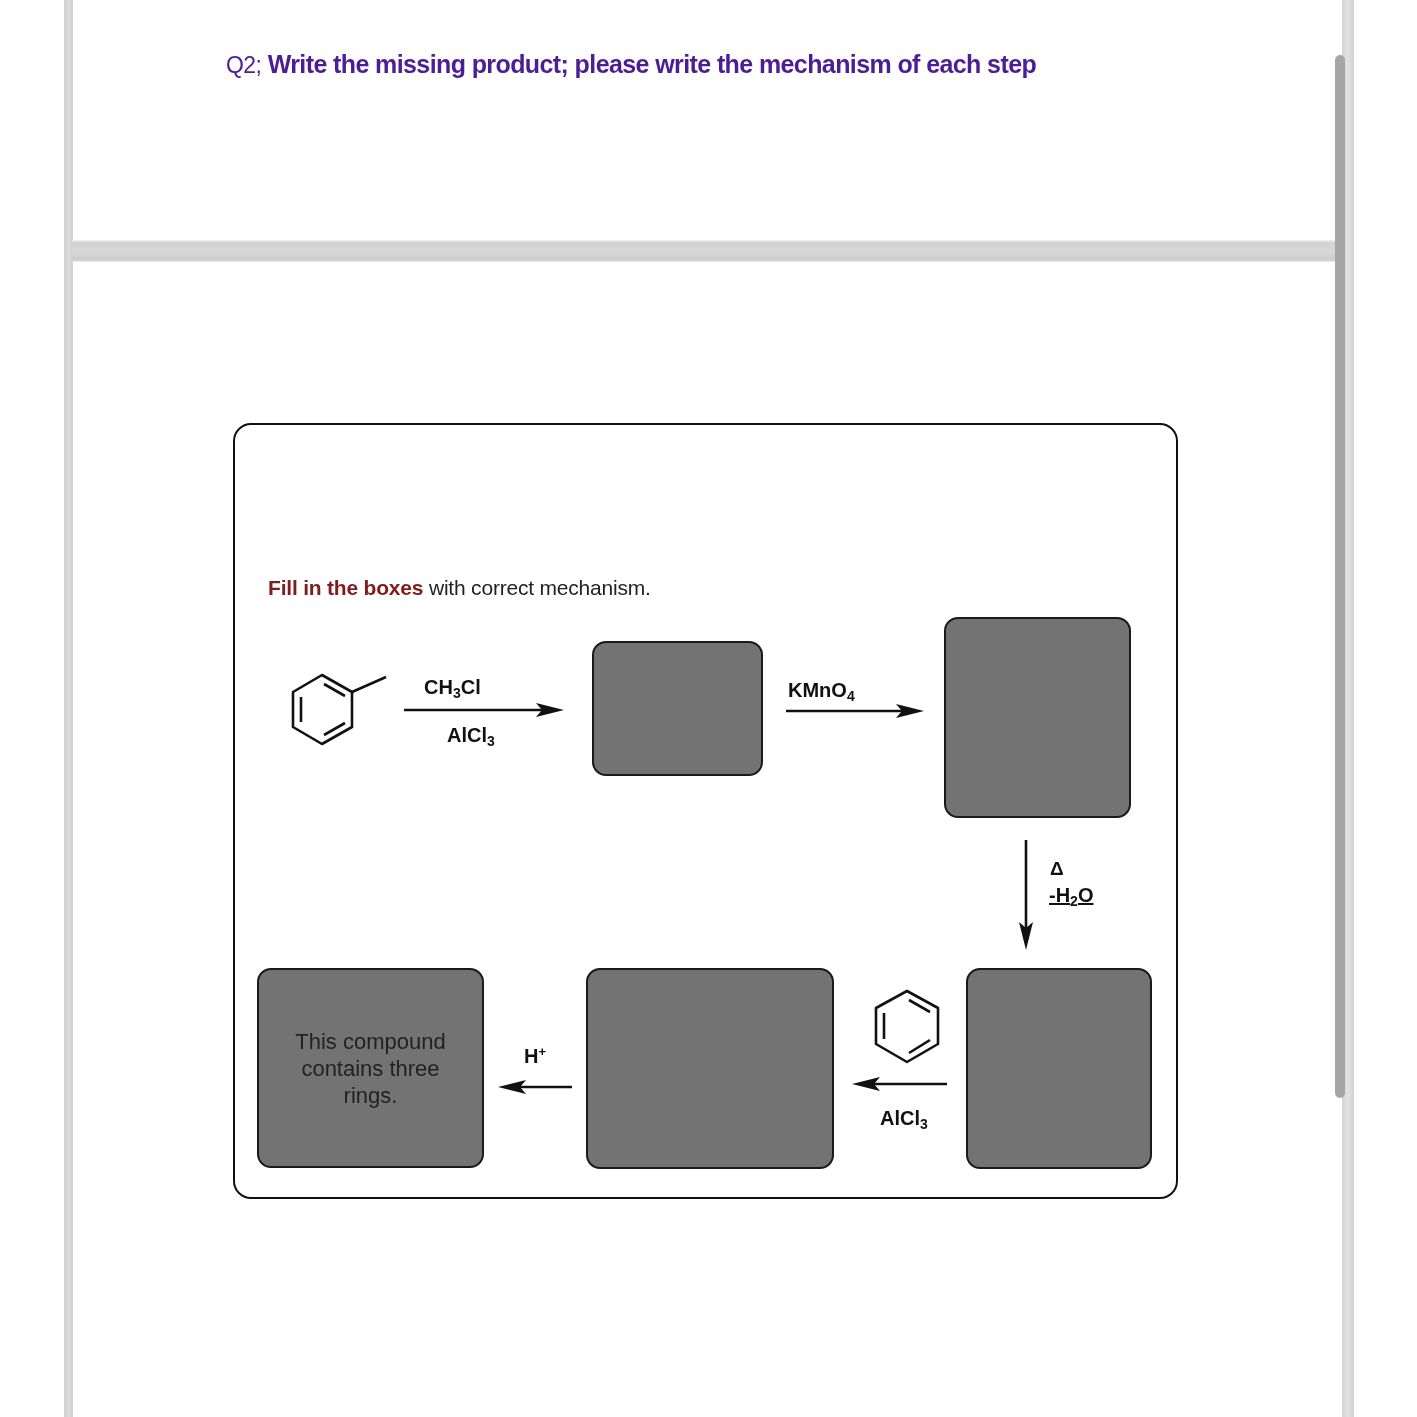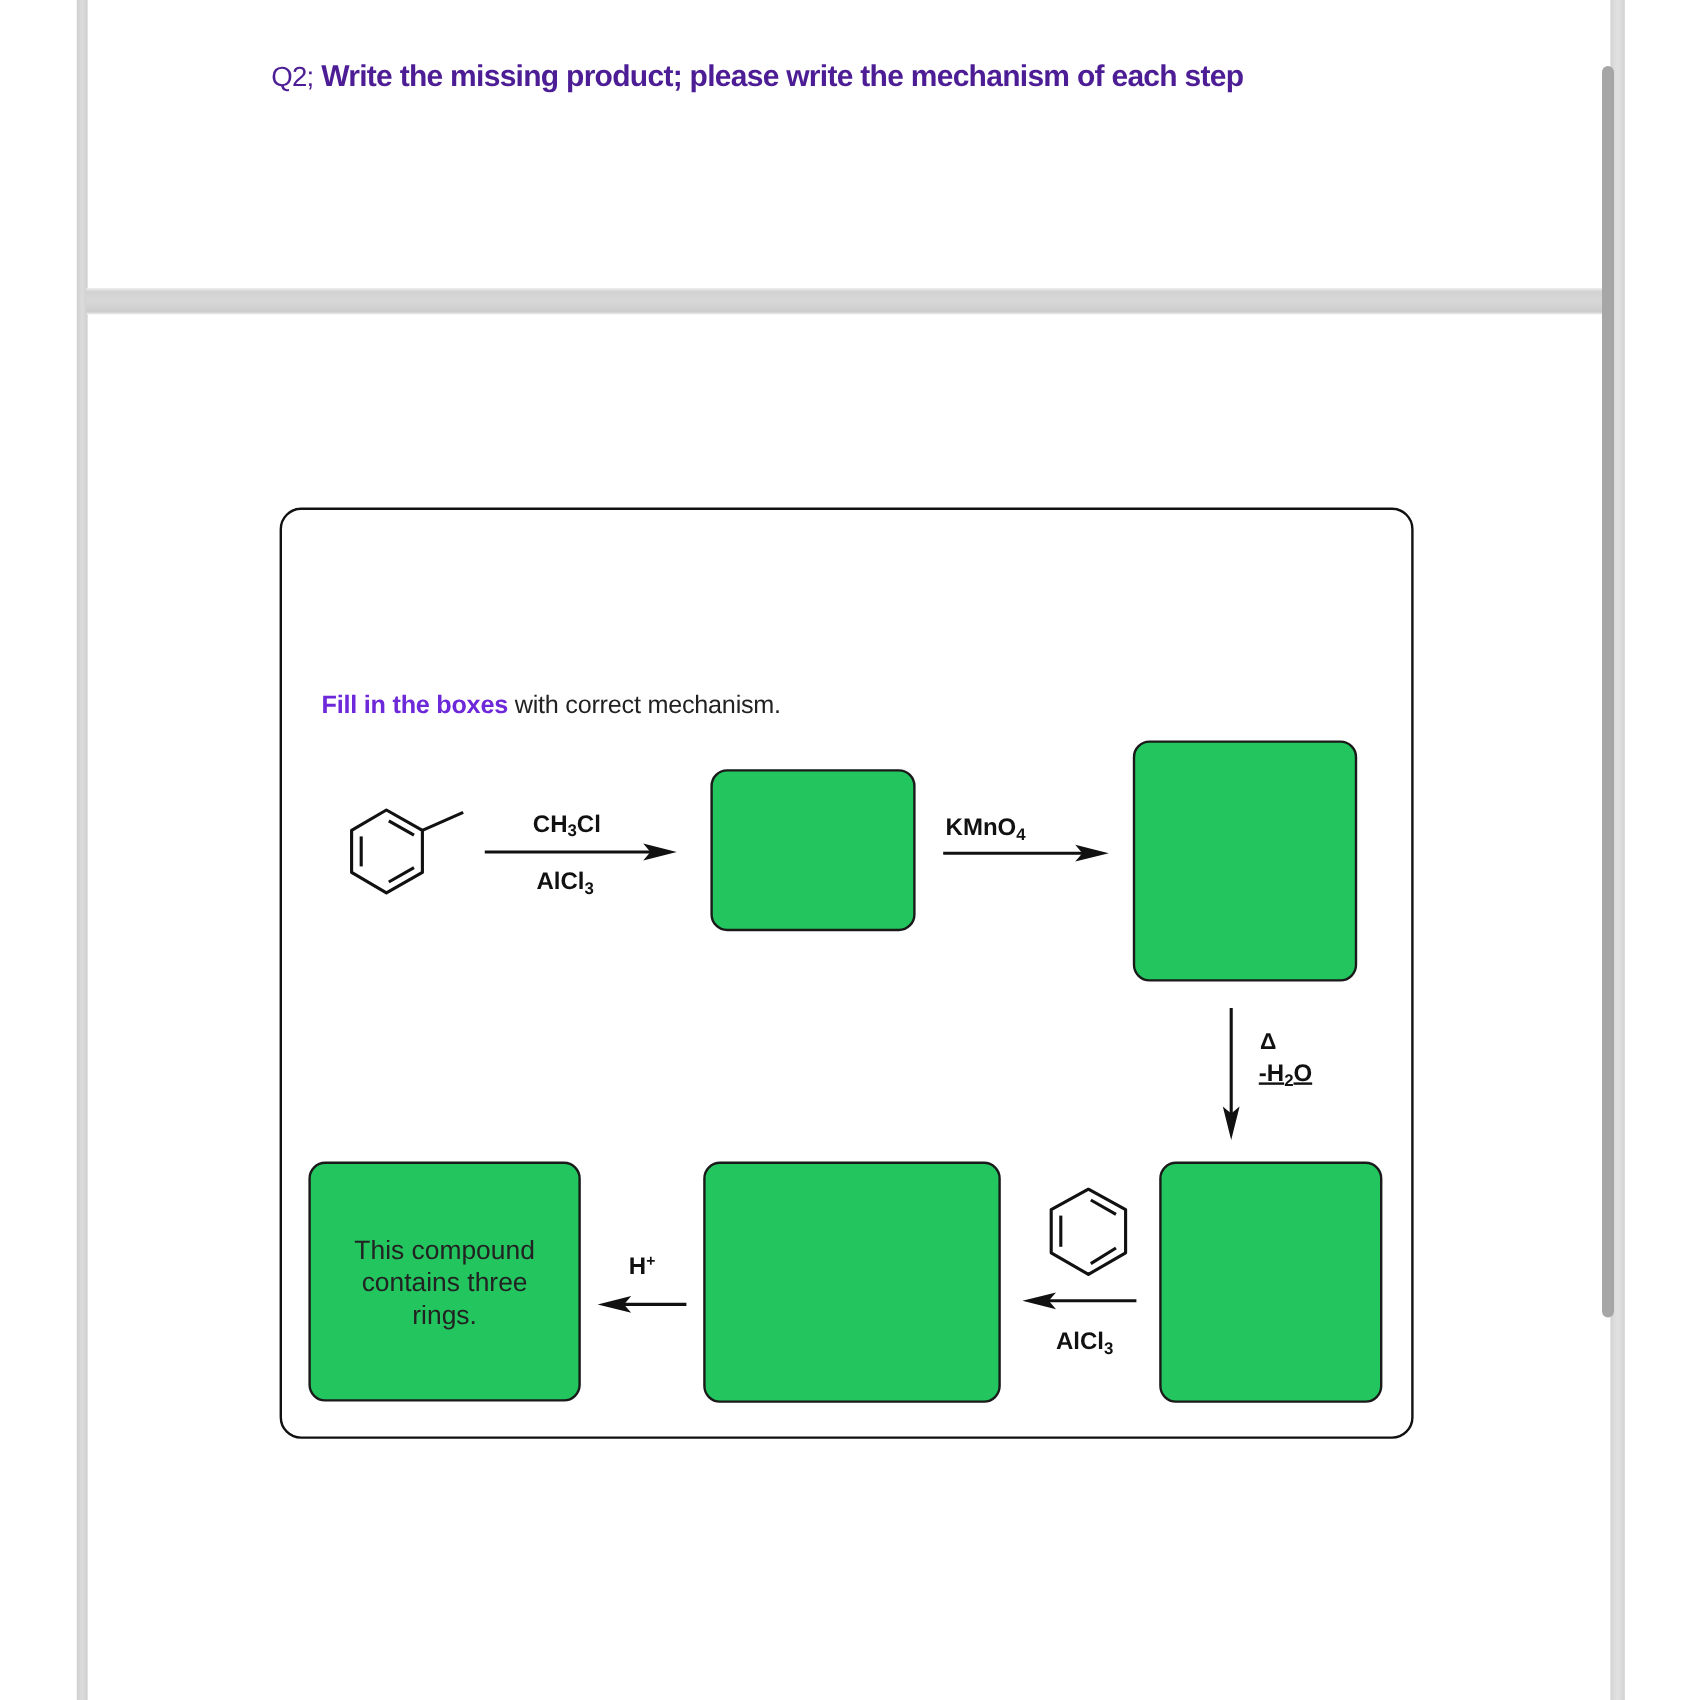--- a/index.html
+++ b/index.html
@@ -6,23 +6,23 @@
   body { width:1417px; height:1417px; position:relative; overflow:hidden; font-family:"Liberation Sans", sans-serif; }
   .page-edge-left { position:absolute; left:64px; top:0; width:9px; height:1417px; background:linear-gradient(90deg,#d0d0d0,#dcdcdc,#cfcfcf); }
   .page-edge-right { position:absolute; left:1342px; top:0; width:12px; height:1417px; background:linear-gradient(90deg,#d4d4d4,#e2e2e2,#d2d2d2); }
   .page-sep { position:absolute; left:72px; top:240px; width:1272px; height:22px; background:linear-gradient(180deg,#efefef 0,#d2d2d2 3px,#d8d8d8 50%,#cccccc 90%,#eeeeee 100%); }
   .scrollbar-thumb { position:absolute; left:1335px; top:55px; width:10px; height:1043px; background:#a6a6a6; border-radius:5px; }
   .question { position:absolute; left:226px; top:50px; font-family:Liberation Sans, sans-serif; font-weight:bold; font-size:25px; letter-spacing:-0.6px; color:#4c1d95; white-space:nowrap; }
   .question .q { font-weight:normal; font-size:23px; }
 
   .panel { position:absolute; left:233px; top:423px; width:945px; height:776px; border:2.5px solid #111; border-radius:18px; box-sizing:border-box; }
   .instr { position:absolute; left:268px; top:576px; font-size:21px; color:#222; white-space:nowrap; letter-spacing:-0.2px; }
-  .instr b { color:#6d28d9; }
+  .instr b { color:#7f1d1d; }
 
-  .box { position:absolute; border:2.5px solid #1a1a1a; border-radius:14px; box-sizing:border-box; background:#22c55e; }
+  .box { position:absolute; border:2.5px solid #1a1a1a; border-radius:14px; box-sizing:border-box; background:#737373; }
   .box1 { left:592px; top:641px; width:171px; height:135px; }
   .box2 { left:944px; top:617px; width:187px; height:201px; }
   .box3 { left:966px; top:968px; width:186px; height:201px; }
   .box4 { left:586px; top:968px; width:248px; height:201px; }
   .box5 { left:257px; top:968px; width:227px; height:200px; display:flex; align-items:center; justify-content:center; }
   .box5 span { font-size:22px; color:#222; text-align:center; line-height:27px; width:180px; display:block; }
 
   .reagent { position:absolute; font-weight:bold; font-size:20px; color:#111; white-space:nowrap; }
   .reagent sub { font-size:14px; vertical-align:-4px; line-height:0; }
   .reagent sup { font-size:13px; vertical-align:7px; line-height:0; }
@@ -48,21 +48,21 @@
 <svg class="draw" style="left:290px;top:672px;" width="110" height="85" viewBox="0 0 110 85">
   <g stroke="#111" stroke-width="2.6" fill="none" stroke-linejoin="round">
     <polygon points="32,3 62,20 62,55 32,72 3,55 3,20"></polygon>
     <line x1="62" y1="20" x2="96" y2="5"></line>
     <line x1="11" y1="25" x2="11" y2="50"></line>
     <line x1="34" y1="12" x2="55" y2="24"></line>
     <line x1="34" y1="63" x2="55" y2="51"></line>
   </g>
 </svg>
 
-<div class="reagent" style="left:444px;top:676px;"><span>CH</span><sub>3</sub><span>Cl</span></div>
+<div class="reagent" style="left:424px;top:676px;"><span>CH</span><sub>3</sub><span>Cl</span></div>
 <svg class="draw" style="left:404px;top:701px;" width="162" height="18">
   <line x1="0" y1="9" x2="140" y2="9" stroke="#111" stroke-width="2.6"></line>
   <polygon points="132,2 160,9 132,16 138,9" fill="#111"></polygon>
 </svg>
 <div class="reagent" style="left:447px;top:724px;"><span>AlCl</span><sub>3</sub></div>
 
 <div class="box box1"></div>
 
 <div class="reagent" style="left:788px;top:679px;"><span>KMnO</span><sub>4</sub></div>
 <svg class="draw" style="left:786px;top:702px;" width="140" height="18">

